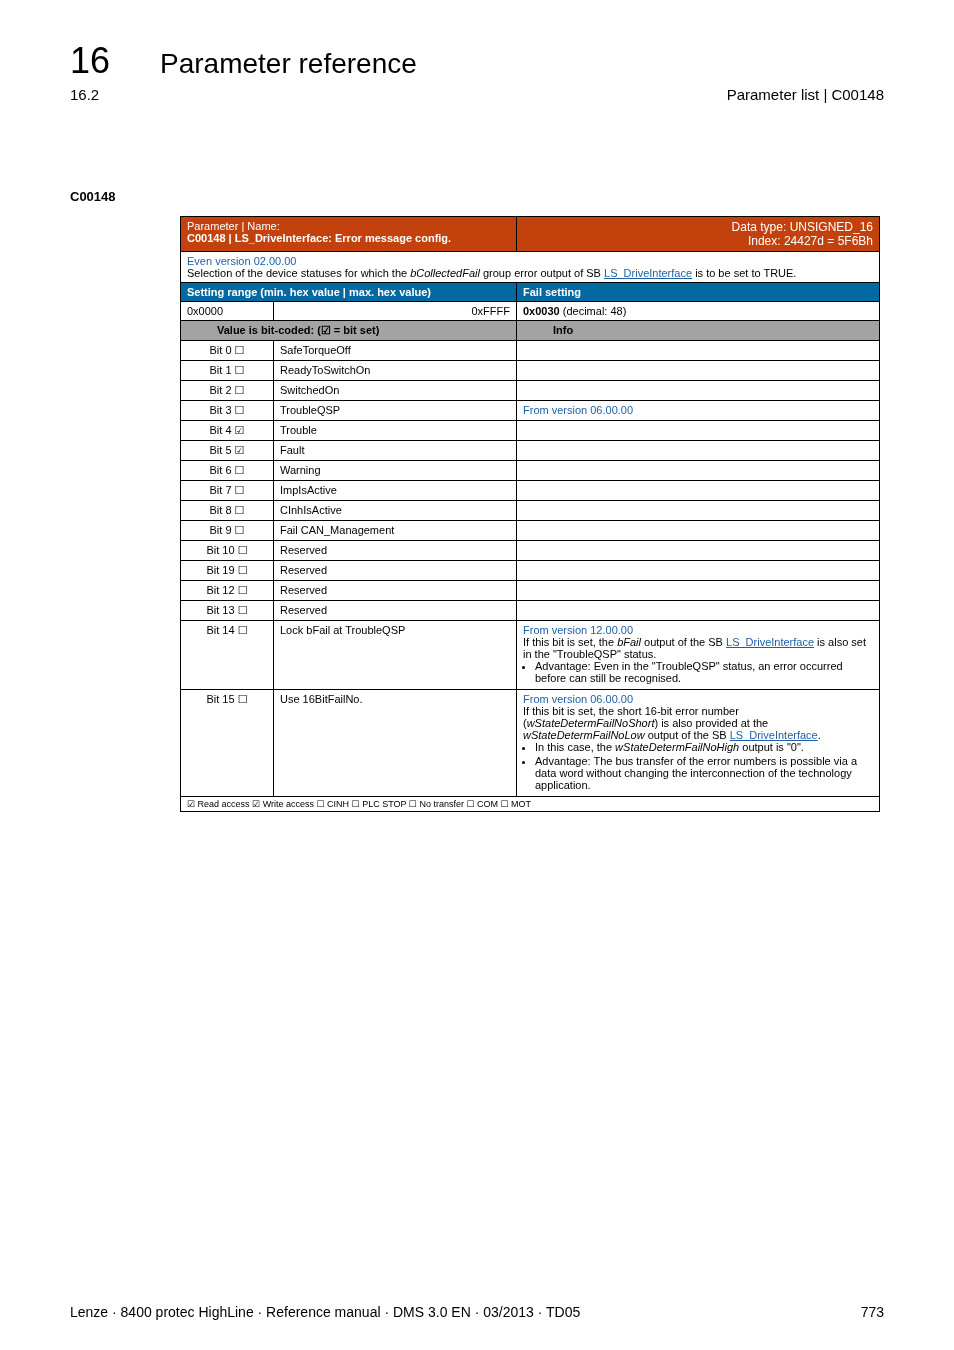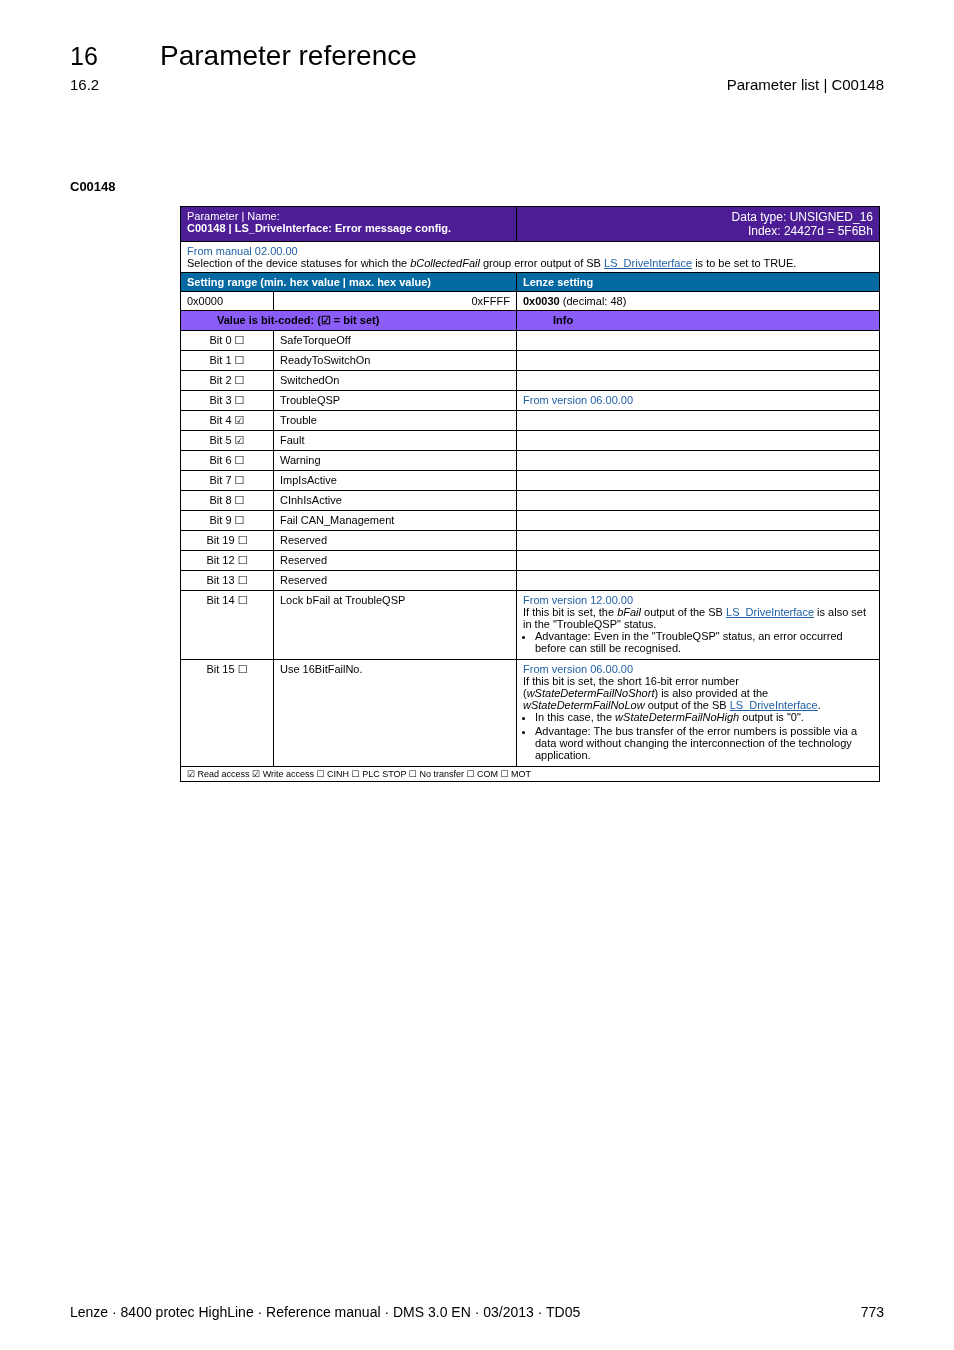--- a/index.html
+++ b/index.html
@@ -16,21 +16,21 @@
     position: relative;
     box-sizing: border-box;
     padding: 40px 70px 40px 70px;
   }
   .header-row {
     display: flex;
     align-items: baseline;
     gap: 30px;
   }
   .chapter-number {
-    font-size: 25px;
+    font-size: 36px;
     font-weight: 400;
     width: 60px;
   }
   .chapter-title {
     font-size: 28px;
     font-weight: 400;
   }
   .sub-row {
     display: flex;
     align-items: baseline;
@@ -64,30 +64,30 @@
     width: 700px;
     border-collapse: collapse;
     font-size: 11px;
   }
   .param-table td, .param-table th {
     border: 1px solid #000000;
     padding: 3px 6px;
     vertical-align: top;
   }
   .hdr-dark td {
-    background: #4c1d95;
+    background: #c2410c;
     color: #ffffff;
   }
   .hdr-mid td {
     background: #0369a1;
     color: #ffffff;
     font-weight: 700;
   }
   .hdr-light td {
-    background: #8b5cf6;
+    background: #a3a3a3;
     font-weight: 700;
     padding-left: 36px;
   }
   .fv-blue {
     color: #1f5fa6;
   }
   .link-blue {
     color: #1f5fa6;
     text-decoration: underline;
   }
@@ -139,30 +139,30 @@
         <b>C00148 | LS_DriveInterface: Error message config.</b>
       </td>
       <td class="small-right">
         <span>Data type: UNSIGNED_16</span><br>
         <span>Index: 24427d = 5F6Bh</span>
       </td>
     </tr>
 
     <tr>
       <td colspan="3">
-        <span class="fv-blue">From manual 02.00.00</span><br>
+        <span class="fv-blue">Even version 02.00.00</span><br>
         <span>
           <span>Selection of the device statuses for which the </span><span class="ital">bCollectedFail</span><span> group error output of SB </span><span class="link-blue">LS_DriveInterface</span><span> is to be set to TRUE.</span>
         </span>
       </td>
     </tr>
 
     <tr class="hdr-mid">
       <td colspan="2">Setting range (min. hex value | max. hex value)</td>
-      <td>Lenze setting</td>
+      <td>Fail setting</td>
     </tr>
 
     <tr>
       <td class="bit-col" style="text-align:left;border-radius:6px;">0x0000</td>
       <td class="right">0xFFFF</td>
       <td><b>0x0030</b><span>  (decimal: 48)</span></td>
     </tr>
 
     <tr class="hdr-light">
       <td colspan="2">Value is bit-coded:  (☑ = bit set)</td>
@@ -210,20 +210,25 @@
           <td></td>
         </tr>
     <tr>
           <td class="bit-col">Bit 8 ☐</td>
           <td class="desc-col">CInhIsActive</td>
           <td></td>
         </tr>
     <tr>
           <td class="bit-col">Bit 9 ☐</td>
           <td class="desc-col">Fail CAN_Management</td>
+          <td></td>
+        </tr>
+    <tr>
+          <td class="bit-col">Bit 10 ☐</td>
+          <td class="desc-col">Reserved</td>
           <td></td>
         </tr>
     <tr>
           <td class="bit-col">Bit 19 ☐</td>
           <td class="desc-col">Reserved</td>
           <td></td>
         </tr>
     <tr>
           <td class="bit-col">Bit 12 ☐</td>
           <td class="desc-col">Reserved</td>

